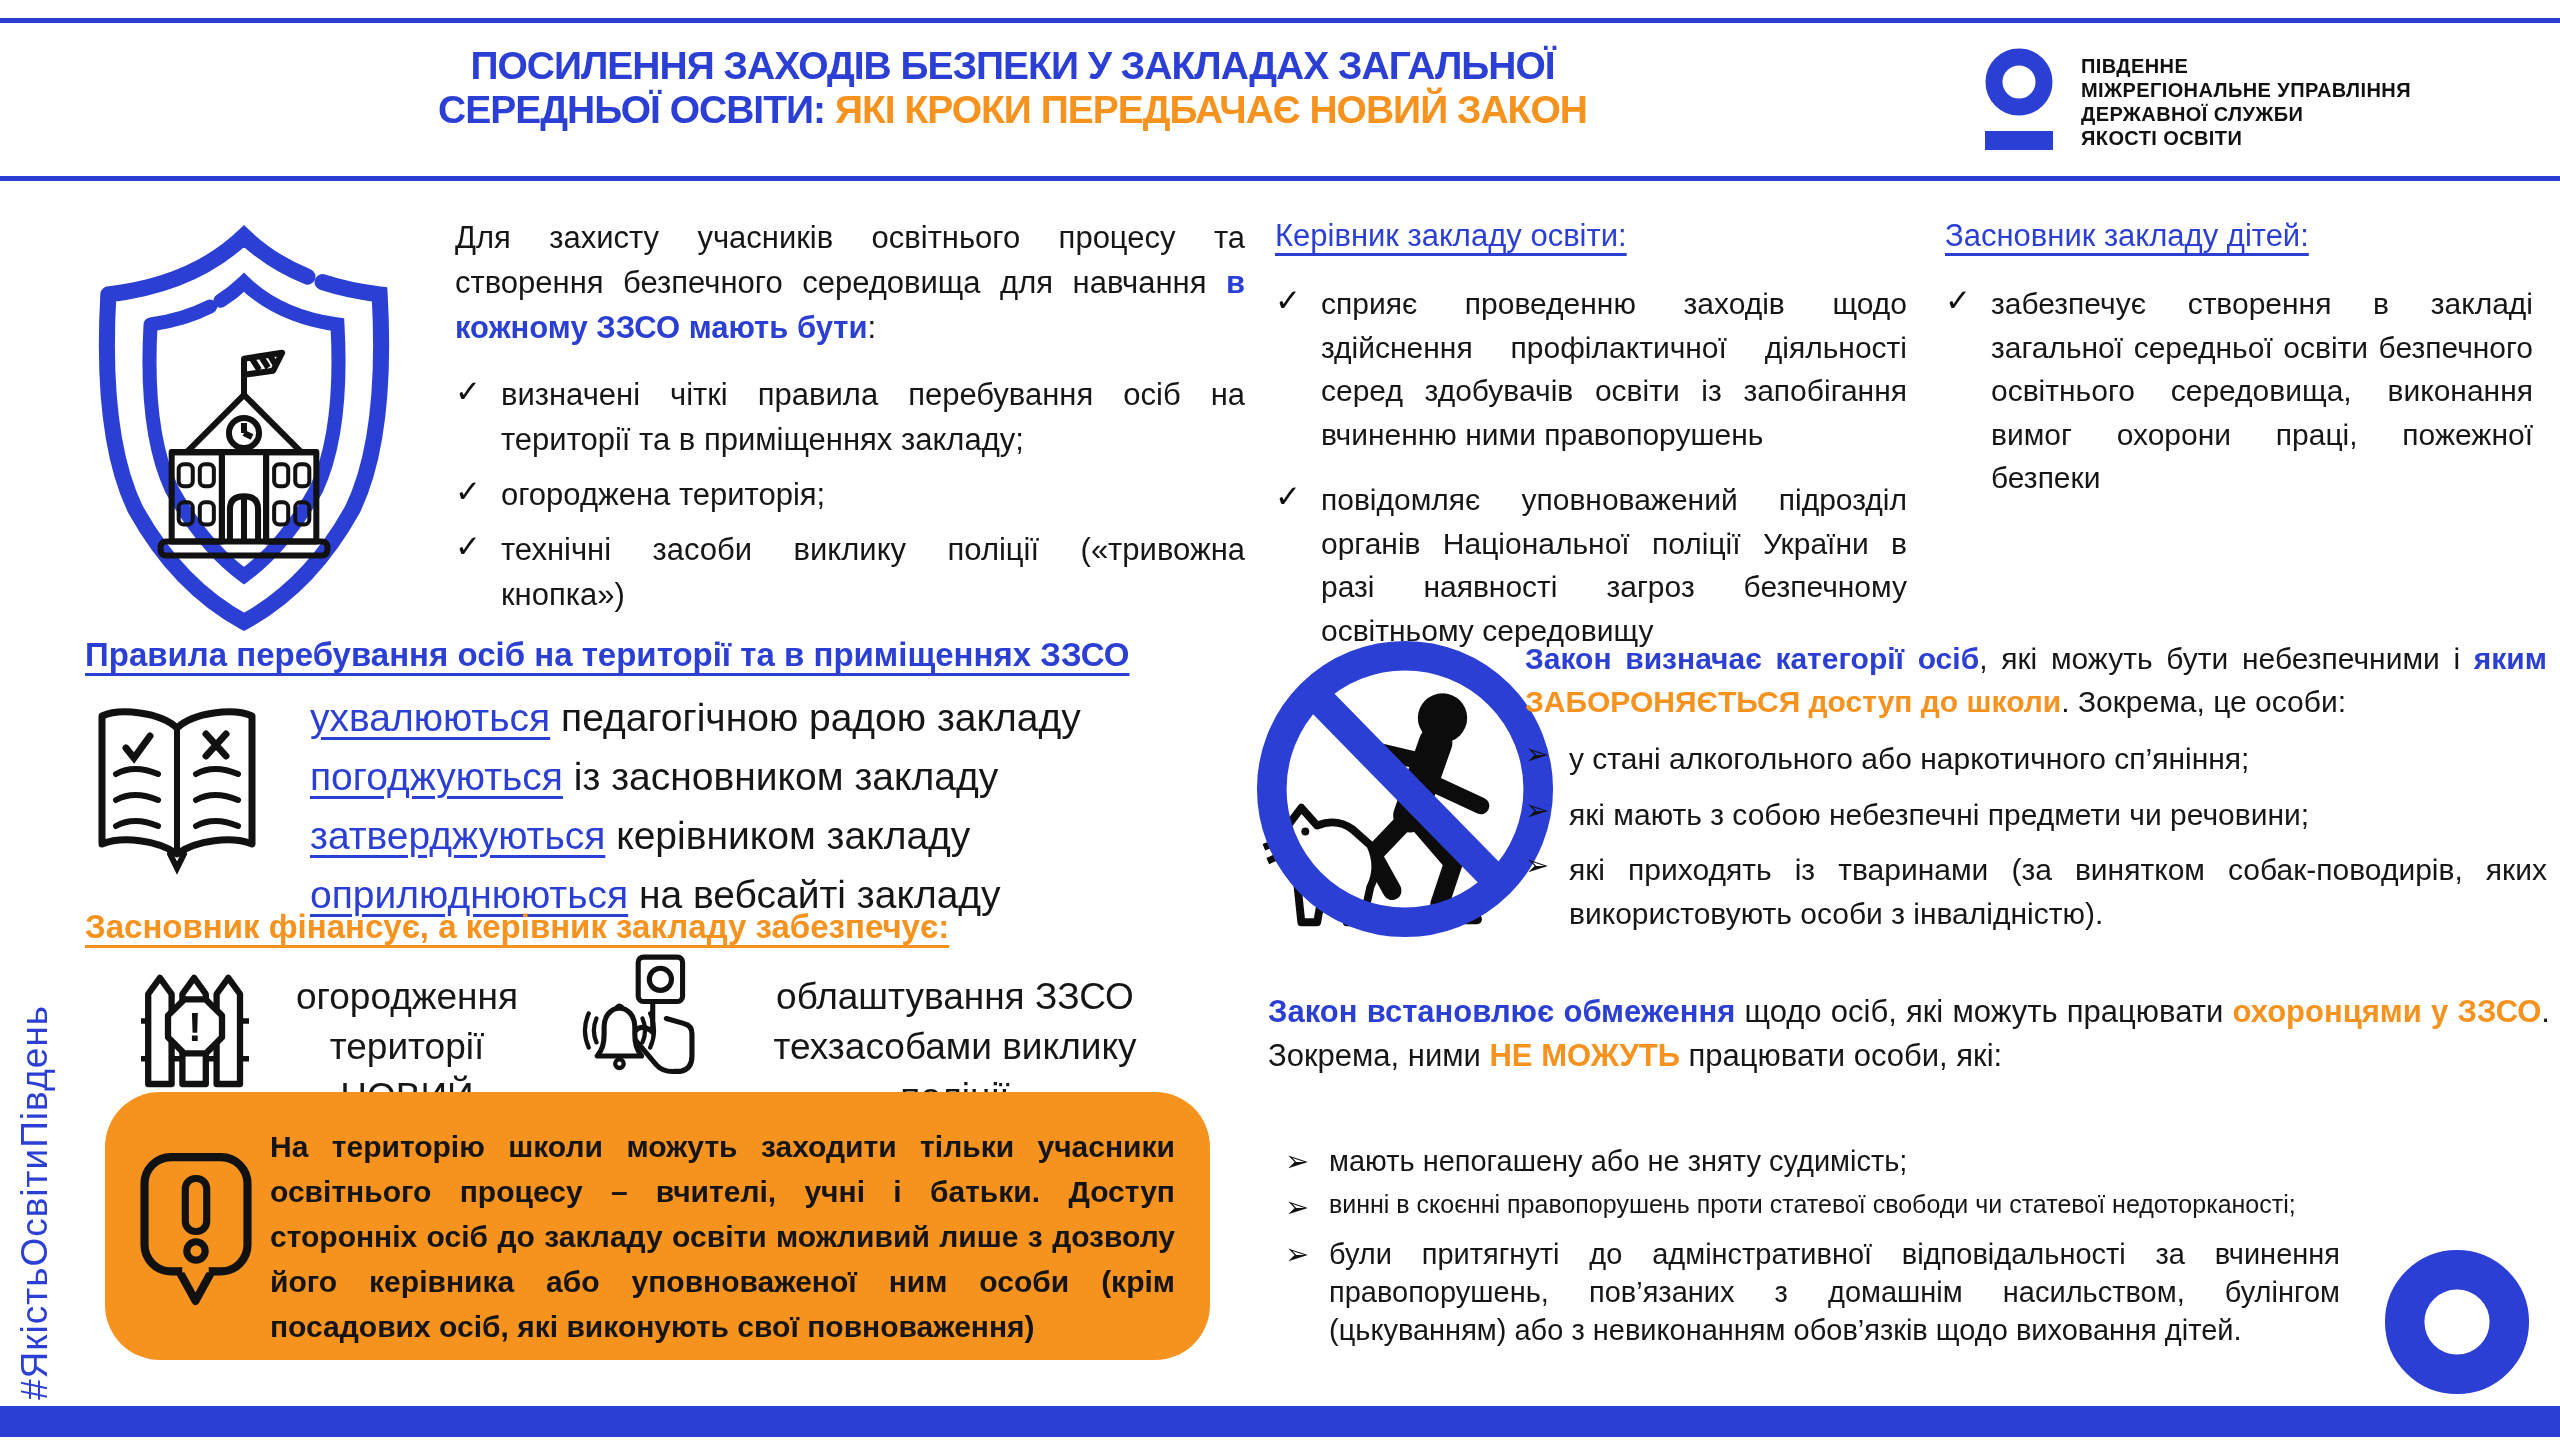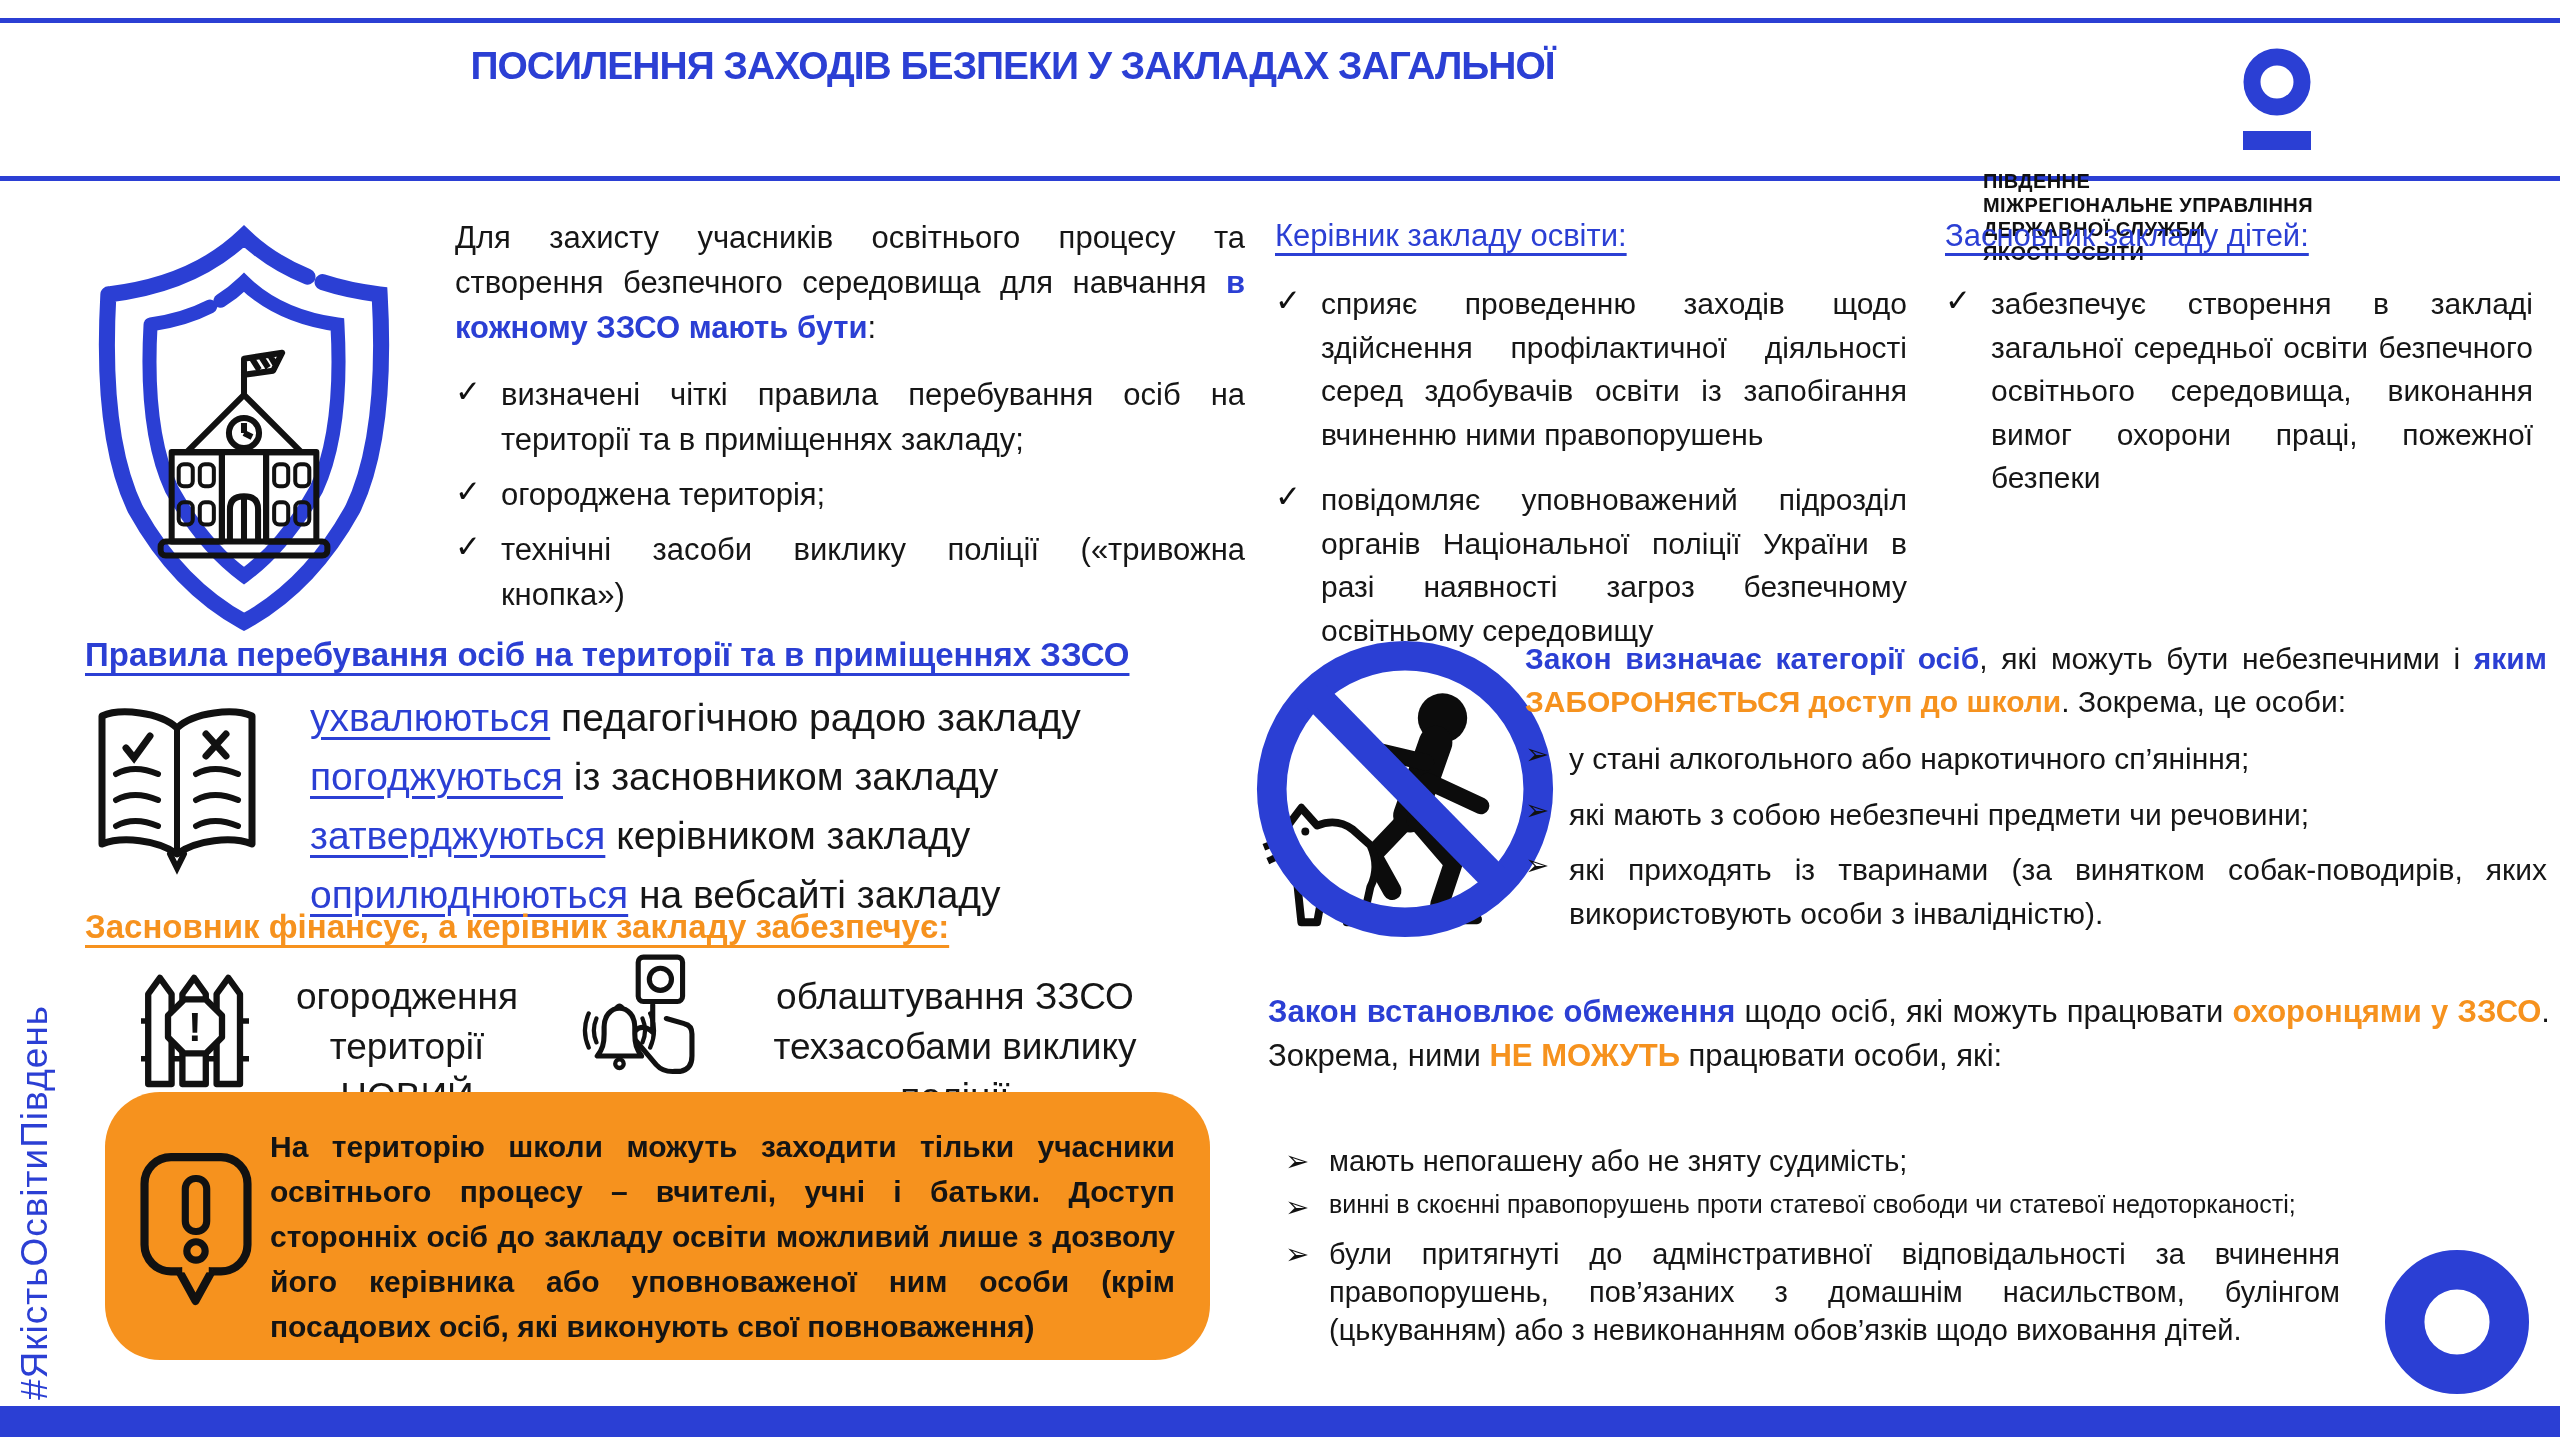--- a/index.html
+++ b/index.html
@@ -7,21 +7,21 @@
           font-family:"Liberation Sans",sans-serif;color:#161616;}
   .abs{position:absolute;}
   .blue{color:#2B3FD4;}
   .orange{color:#F6921E;}
   .bold{font-weight:bold;}
   .uline{text-decoration:underline;text-decoration-thickness:3px;text-underline-offset:7px;}
   .hline{background:#2B3FD4;height:5px;left:0;width:2560px;}
   
   .title{left:90px;top:44px;width:1845px;text-align:center;font-weight:bold;
          font-size:39px;line-height:1.12;letter-spacing:-1px;color:#2B3FD4;}
-  .brand{left:1983px;top:38px;display:flex;align-items:flex-end;flex-direction:column;}
+  .brand{left:1983px;top:38px;display:flex;gap:26px;align-items:flex-start;}
   .brand-text{font-size:20px;font-weight:bold;line-height:1.2;color:#111;letter-spacing:.4px;margin-top:16px;}
   
   .body-txt{font-size:30px;line-height:1.45;text-align:justify;}
   .chk-item{display:flex;margin-bottom:10px;}
   .chk-mark{flex:0 0 46px;font-size:31px;color:#111;}
   .arrow-item{display:flex;margin-bottom:12px;}
   .arrow-mark{flex:0 0 44px;font-size:29px;color:#111;}
   .sec-head{font-size:33px;font-weight:bold;}
   .rule-line{font-size:39px;margin-bottom:15px;white-space:nowrap;}
   .rule-link{color:#2B3FD4;text-decoration:underline;text-decoration-thickness:3px;text-underline-offset:6px;}
@@ -40,20 +40,21 @@
 <body>
 
 <div id="poster">
 
   <div class="abs hline" style="top:18px"></div>
   <div class="abs hline" style="top:176px"></div>
   <div class="abs bottom-bar"></div>
 
   <div class="abs title">
     <div>ПОСИЛЕННЯ ЗАХОДІВ БЕЗПЕКИ У ЗАКЛАДАХ ЗАГАЛЬНОЇ</div>
+    <div><span class="blue">СЕРЕДНЬОЇ ОСВІТИ:</span><span class="orange"> ЯКІ КРОКИ ПЕРЕДБАЧАЄ НОВИЙ ЗАКОН</span></div>
   </div>
 
   <div class="abs brand">
     <svg width="72" height="115" viewBox="0 0 72 115">
       <circle cx="36" cy="44" r="25" fill="none" stroke="#2B3FD4" stroke-width="17"></circle>
       <rect x="2" y="93" width="68" height="19" fill="#2B3FD4"></rect>
     </svg>
     <div class="brand-text">
       <div>ПІВДЕННЕ</div>
       <div>МІЖРЕГІОНАЛЬНЕ УПРАВЛІННЯ</div>

